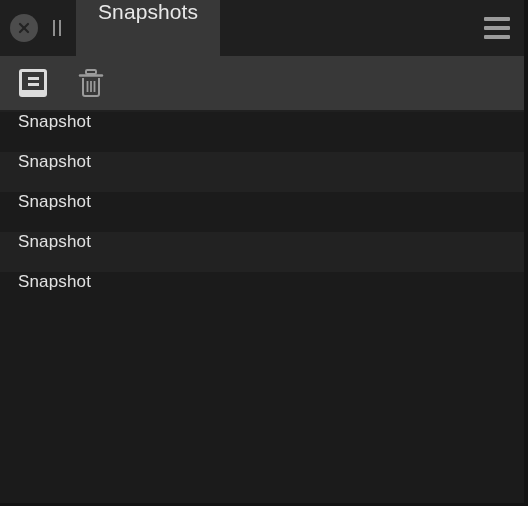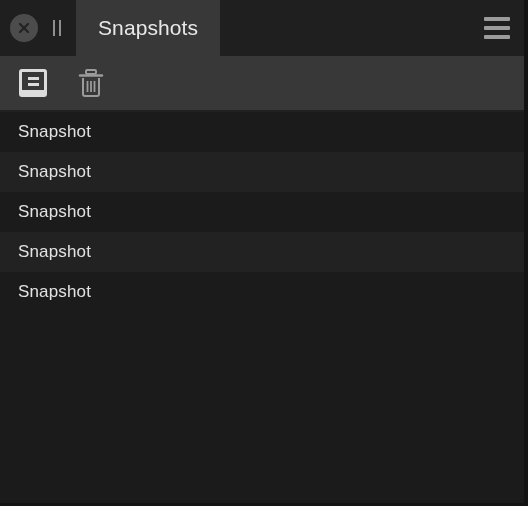--- a/index.html
+++ b/index.html
@@ -66,21 +66,21 @@
     display: block;
     width: 2px;
     height: 16px;
     background: #8f8f8f;
   }
   .grip i + i { margin-left: 4px; }
 
   .tab-active {
     background: #383838;
     display: flex;
-    align-items: center;
+    align-items: flex-start;
     justify-content: center;
     padding: 0 22px;
     min-width: 124px;
     font-size: 21px;
     color: #e8e8e8;
     letter-spacing: 0.1px;
     flex-shrink: 0;
   }
 
   .tabbar-spacer { flex: 1 1 auto; }
@@ -160,21 +160,20 @@
   
   .list {
     flex: 1 1 auto;
     background: #1b1b1b;
     overflow: hidden;
   }
 
   .row {
     height: 40px;
     display: flex;
-    align-items: center;
     padding-left: 18px;
     font-size: 17px;
     color: #e2e2e2;
     letter-spacing: 0.15px;
   }
   .row.shade-a { background: #1b1b1b; }
   .row.shade-b { background: #222222; }
 
   .list-filler { background: #1b1b1b; }
 </style>

